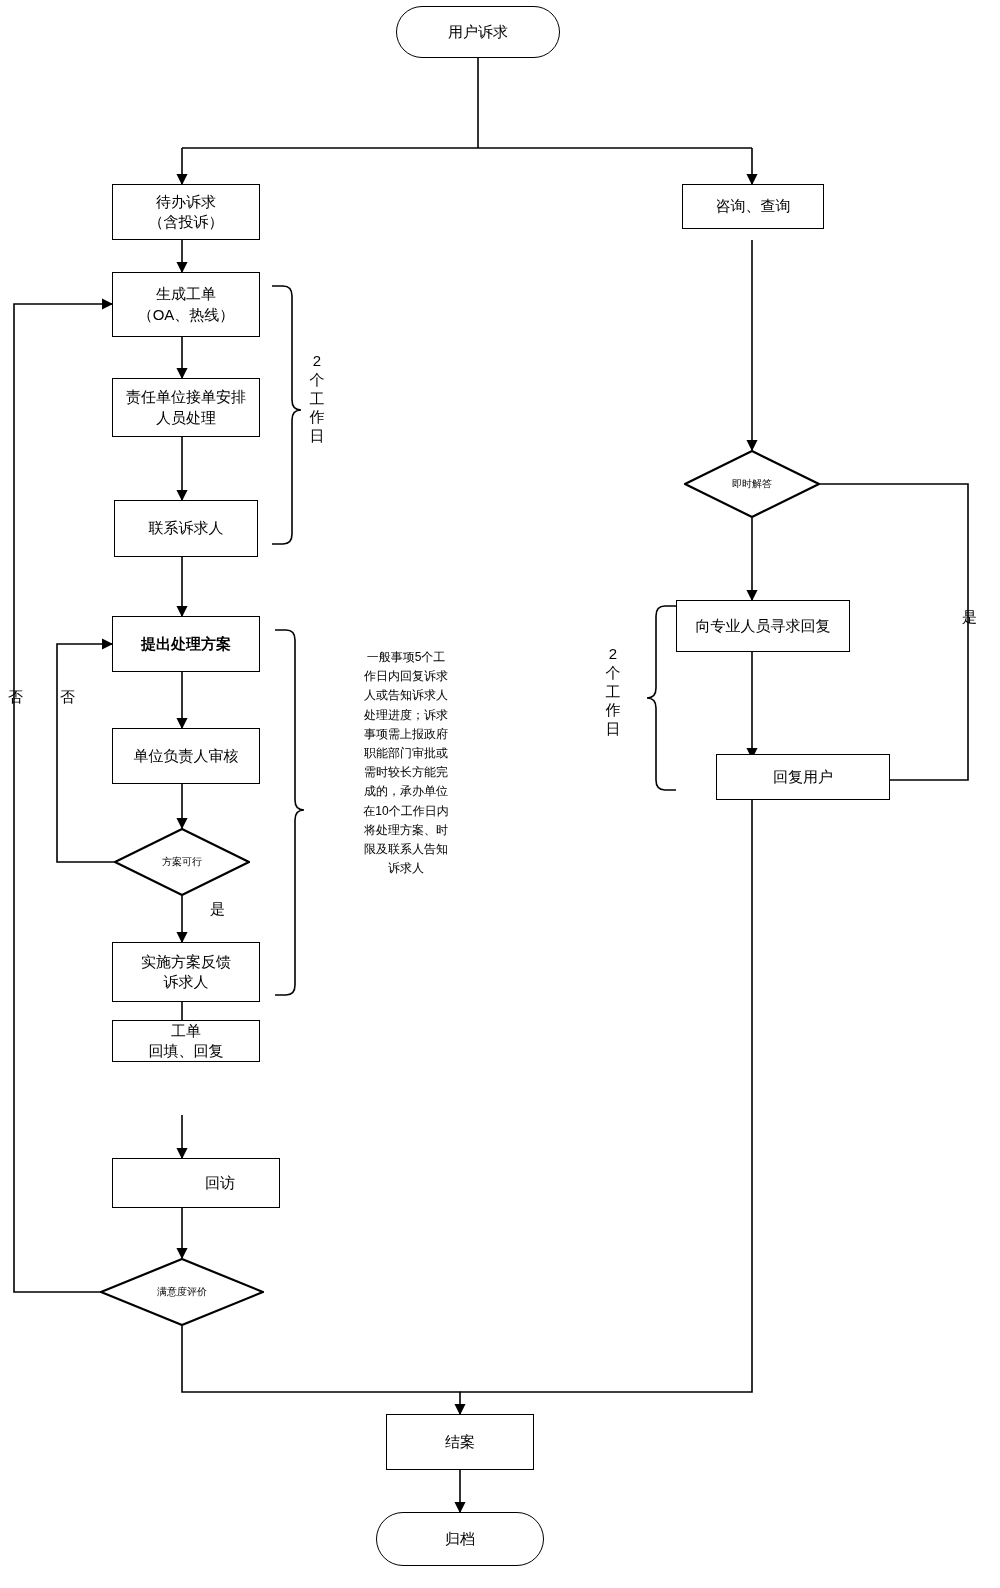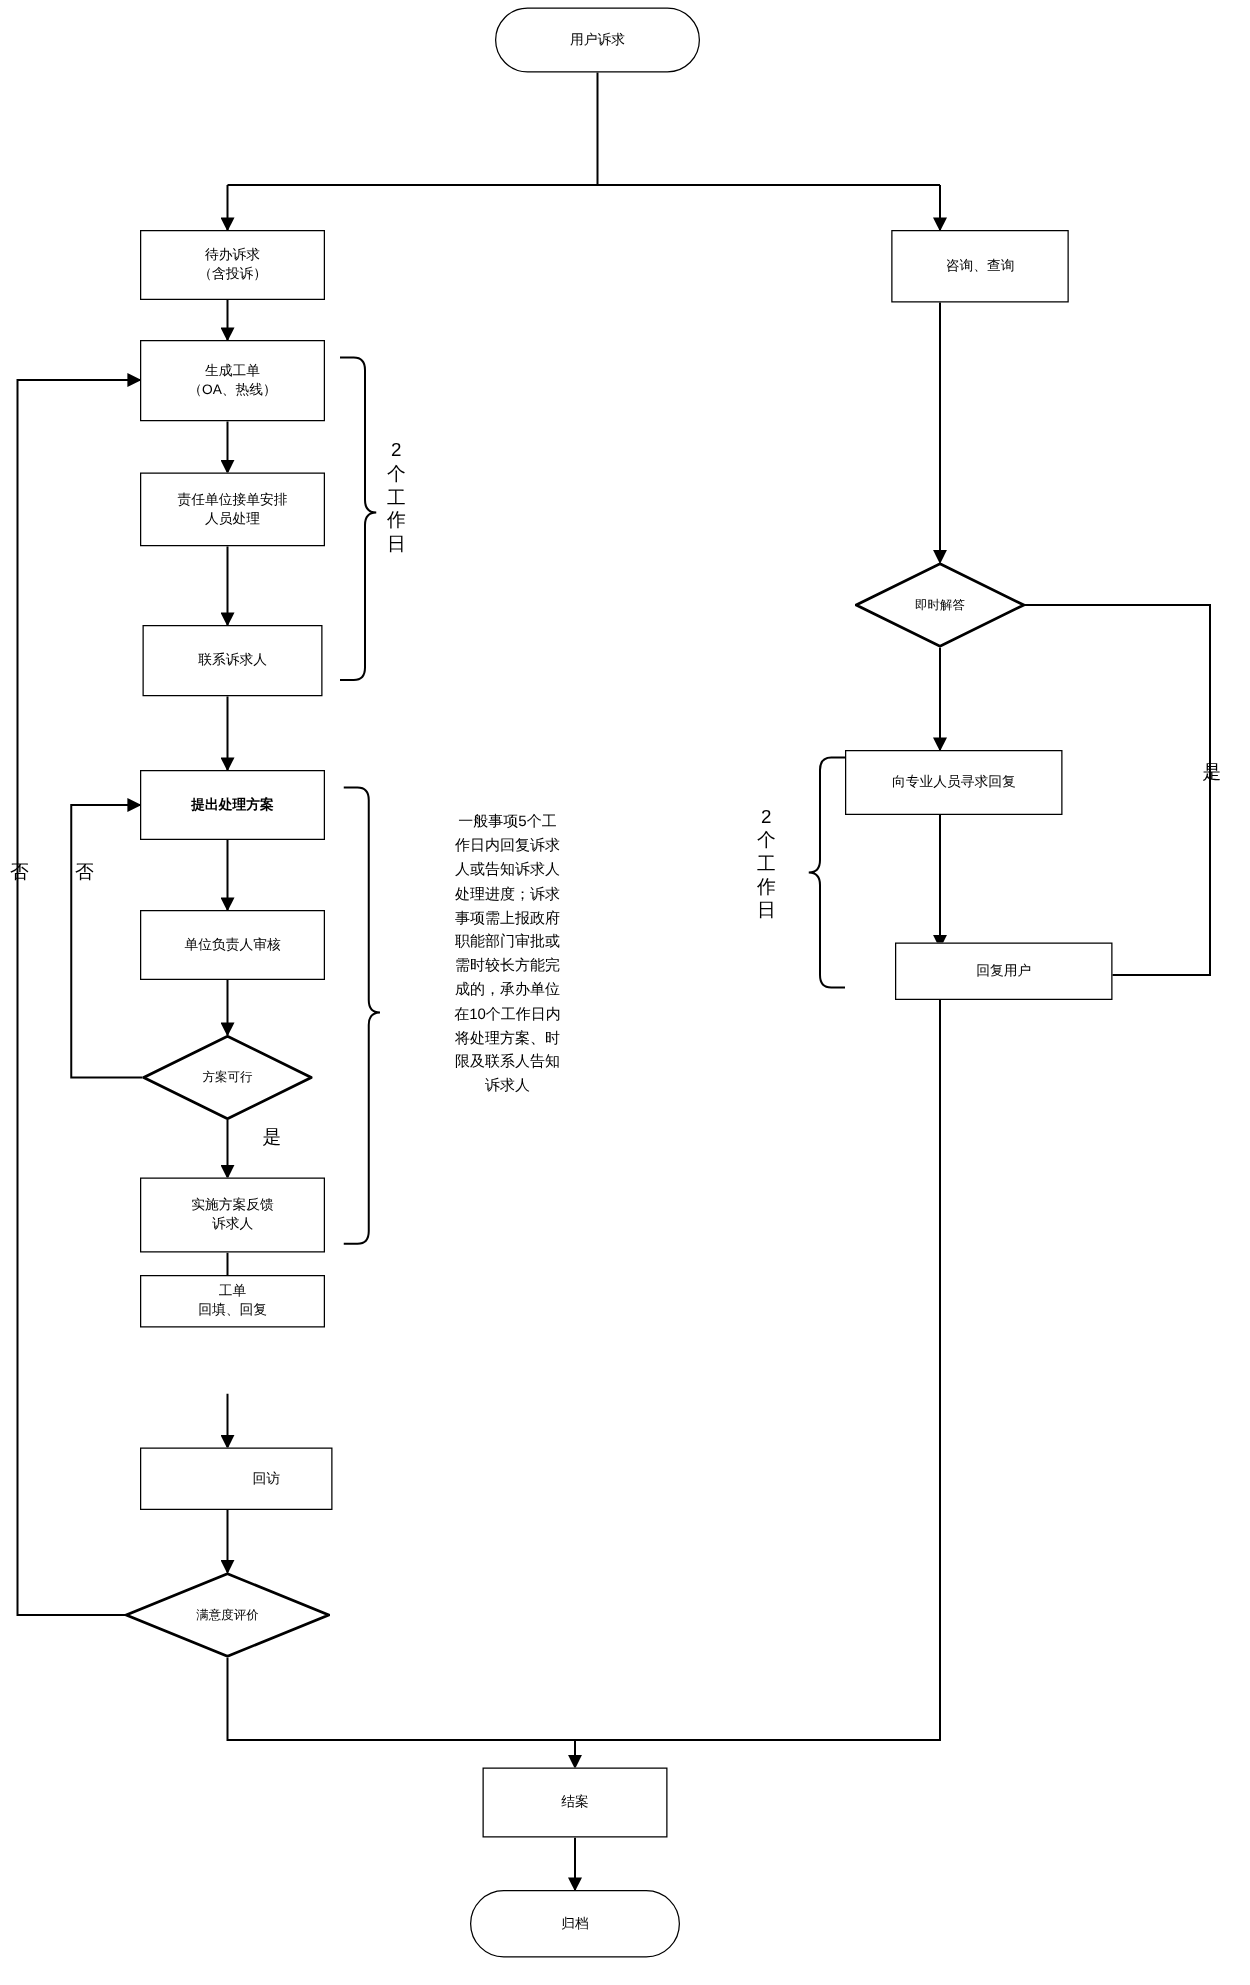--- a/index.html
+++ b/index.html
@@ -29,21 +29,21 @@
   .node {
     position: absolute;
     box-sizing: border-box;
     border: 1.6px solid #000000;
     background: #ffffff;
     display: flex;
     align-items: center;
     justify-content: center;
     text-align: center;
     line-height: 1.35;
-    font-size: 11px;
+    font-size: 15px;
     white-space: pre-line;
     z-index: 2;
   }
   .terminator {
     border-radius: 40px;
   }
   .diamond-wrap {
     position: absolute;
     z-index: 2;
   }
@@ -158,21 +158,21 @@
 
   <div class="node terminator" style="left:396px; top:6px; width:164px; height:52px;">
     <span>用户诉求</span>
   </div>
 
   <div class="node" style="left:112px; top:184px; width:148px; height:56px;">
     <span>待办诉求
 （含投诉）</span>
   </div>
 
-  <div class="node" style="left:682px; top:184px; width:142px; height:58px;margin-left:31px;">
+  <div class="node" style="left:682px; top:184px; width:142px; height:45px;">
     <span>咨询、查询</span>
   </div>
 
   <div class="node" style="left:112px; top:272px; width:148px; height:65px;">
     <span>生成工单
 （OA、热线）</span>
   </div>
 
   <div class="node" style="left:112px; top:378px; width:148px; height:59px;">
     <span>责任单位接单安排
@@ -201,21 +201,21 @@
   <div class="node" style="left:112px; top:942px; width:148px; height:60px;">
     <span>实施方案反馈
 诉求人</span>
   </div>
 
   <div class="node" style="left:112px; top:1020px; width:148px; height:42px;">
     <span>工单
 回填、回复</span>
   </div>
 
-  <div class="node" style="left:112px; top:1158px; width:154px; height:50px;padding-left:48px;">
+  <div class="node" style="left:112px; top:1158px; width:168px; height:50px;padding-left:48px;">
     <span>回访</span>
   </div>
 
   <div class="diamond-wrap" style="left:100px; top:1258px; width:164px; height:68px;">
     <svg class="diamond-shape" viewBox="0 0 164 68" preserveAspectRatio="none">
       <polygon points="82,1 163,34 82,67 1,34" fill="#ffffff" stroke="#000000" stroke-width="2.2" vector-effect="non-scaling-stroke"></polygon>
     </svg>
     <div class="diamond-label">满意度评价</div>
   </div>
 

